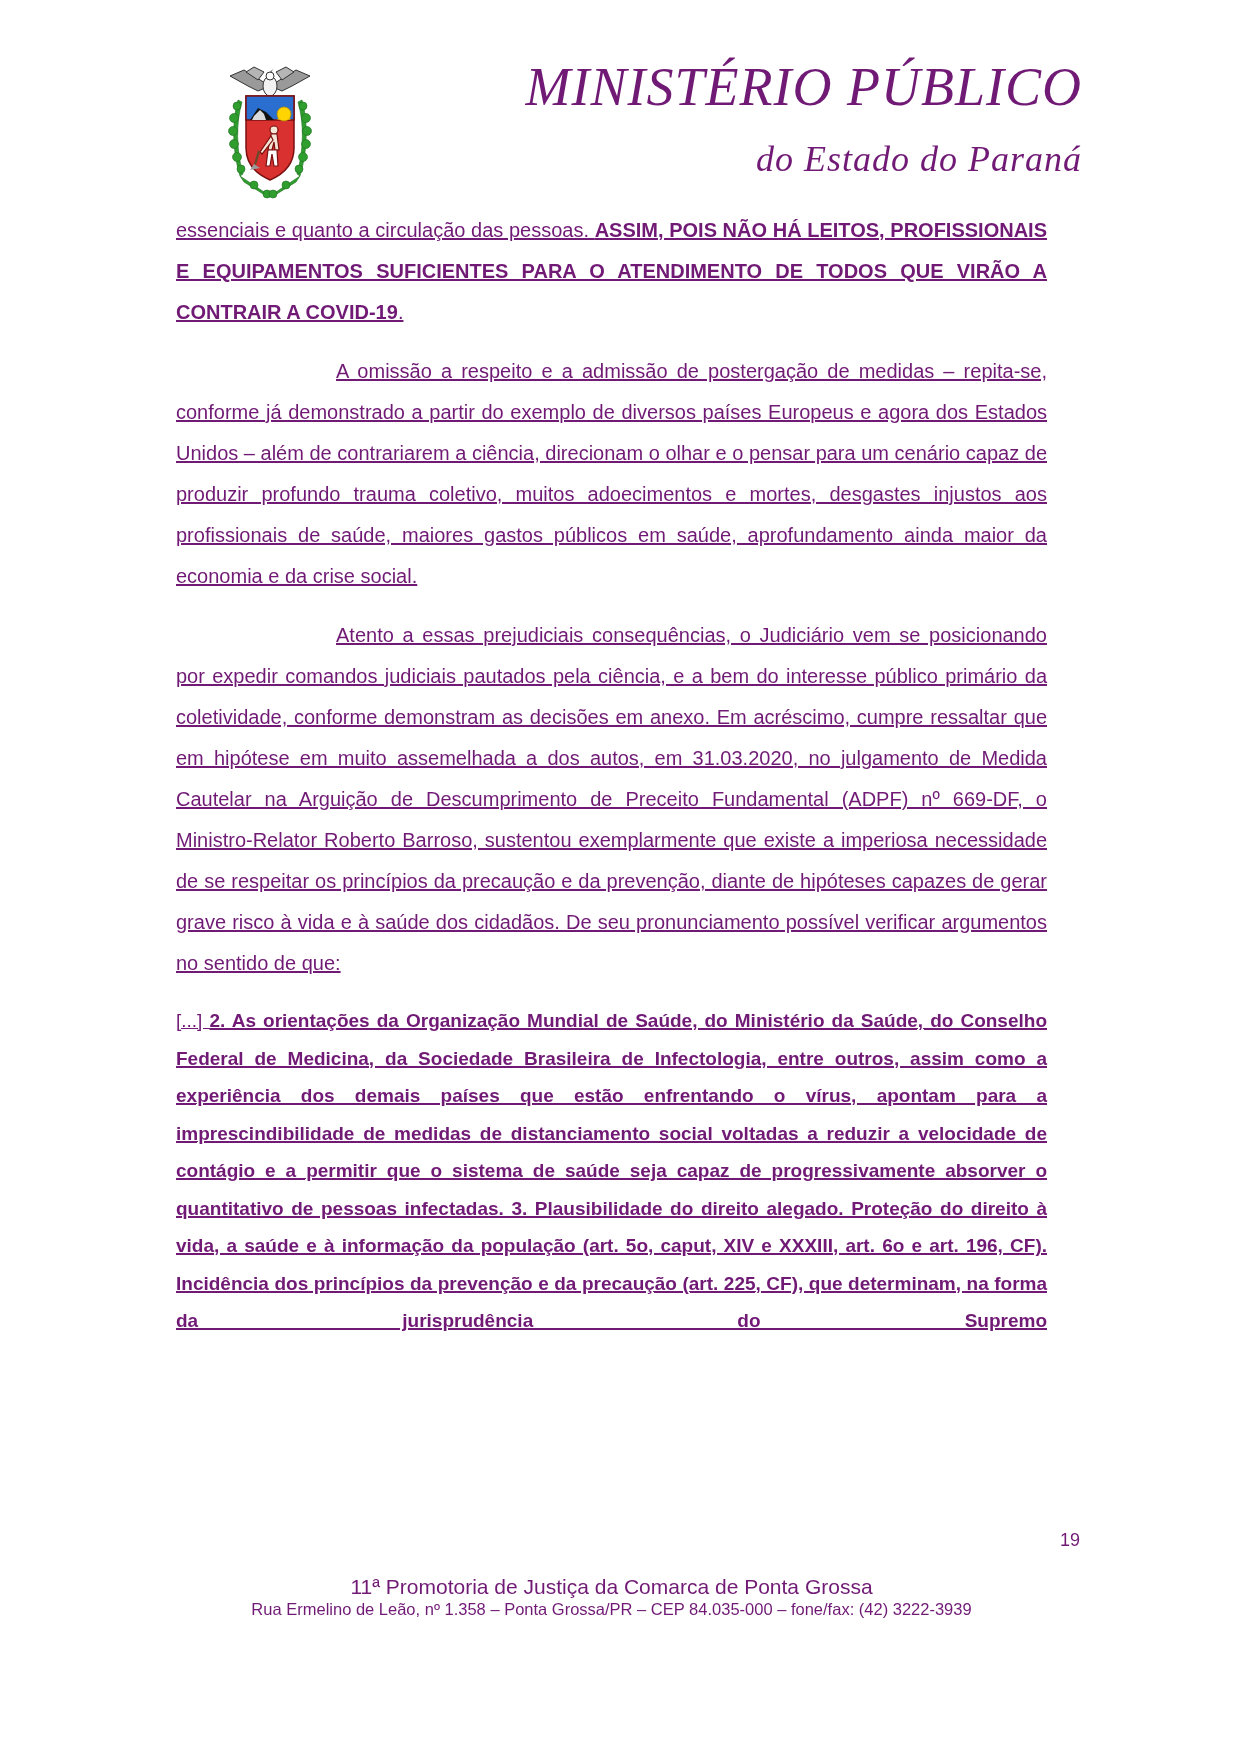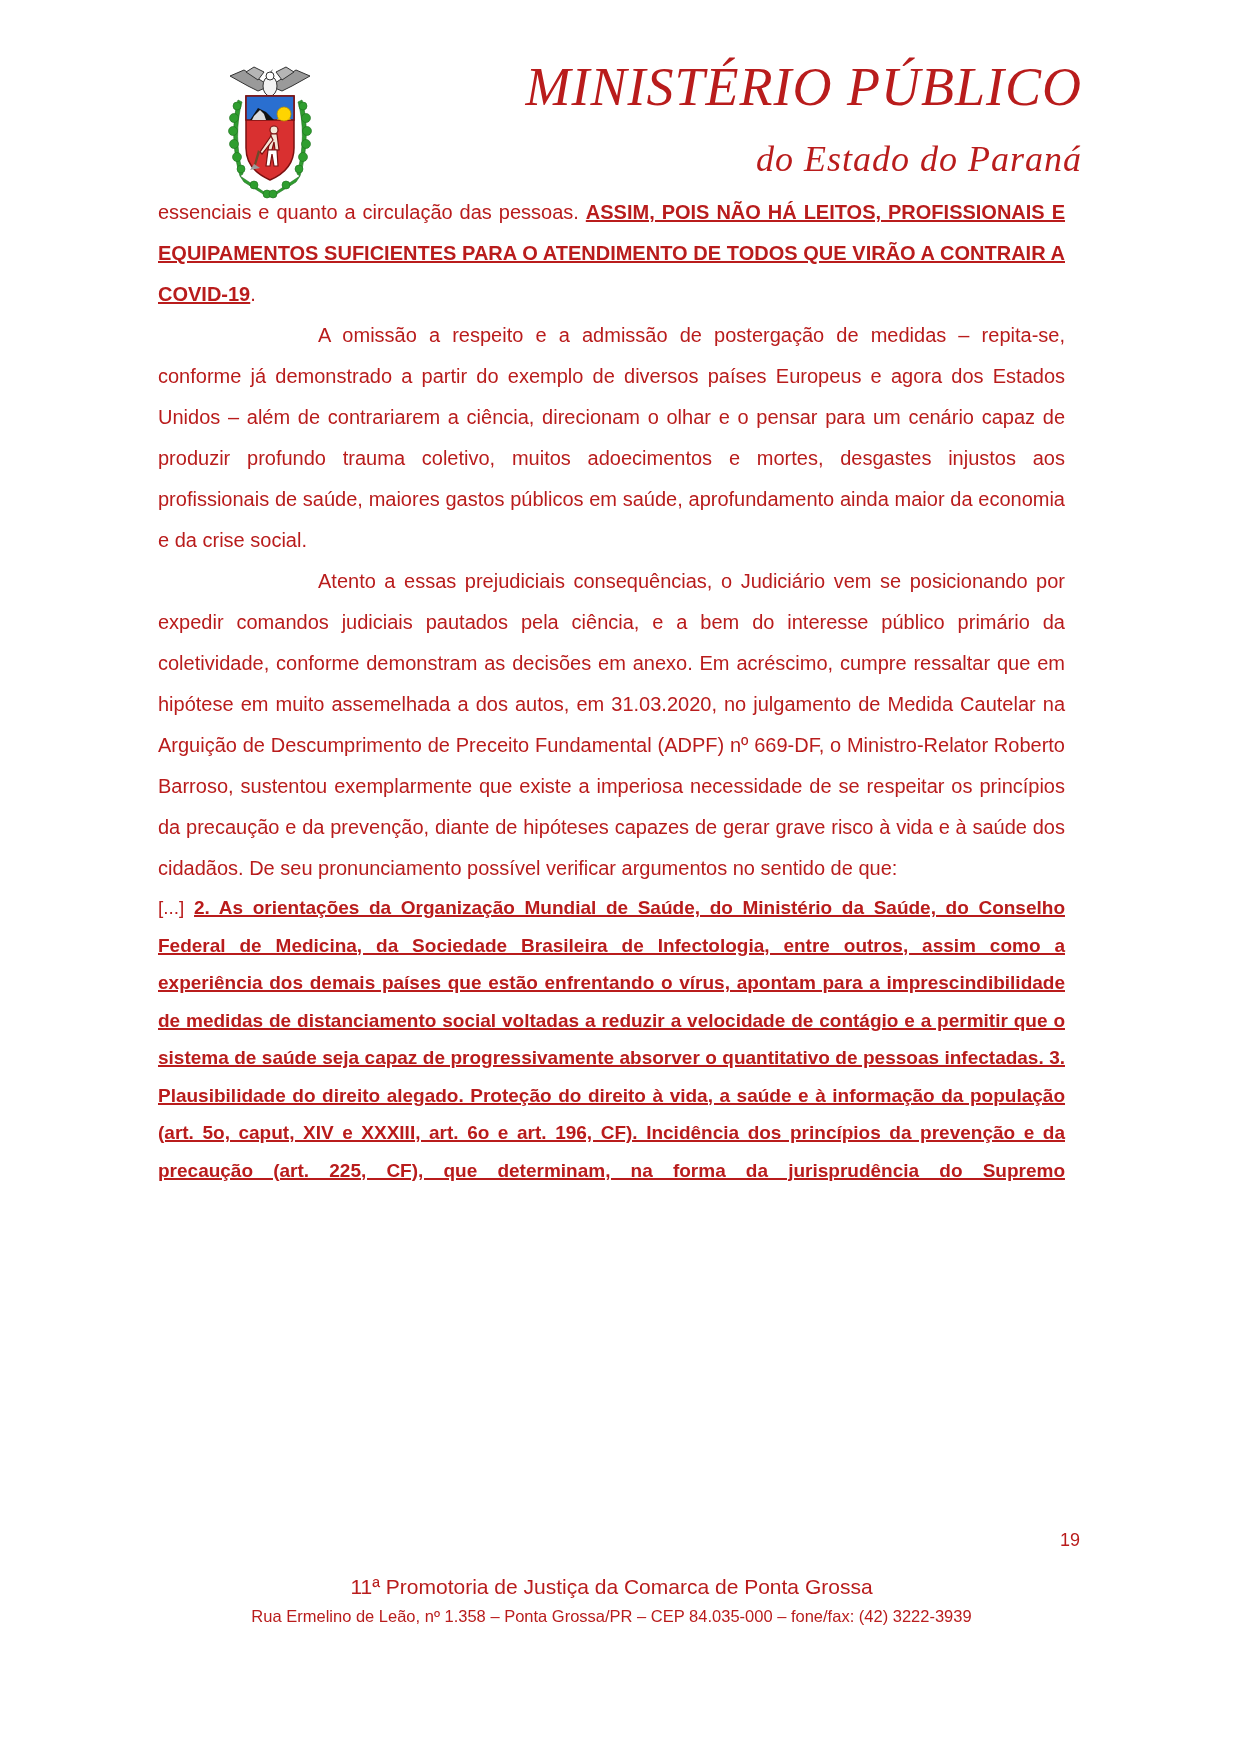--- a/index.html
+++ b/index.html
@@ -1,20 +1,20 @@
 <!DOCTYPE html>
 <html lang="pt-BR"><head>
 <meta charset="utf-8">
 <style>
   html,body { margin:0; padding:0; background:#ffffff; }
   .page {
     position:relative;
     width:1240px; height:1755px;
     background:#ffffff;
-    color:#b91c1c;
+    color:#701a75;
     font-family:"Liberation Sans", sans-serif;
     overflow:hidden;
   }
 
   
   .header { position:absolute; left:158px; top:56px; width:924px; height:150px; }
   .logo { position:absolute; left:66px; top:8px; width:92px; height:138px; }
   .titles { position:absolute; right:0; top:0; width:100%; text-align:right; }
   .title-main {
     font-family:"Liberation Serif", serif;
@@ -28,39 +28,39 @@
     font-size:36px; line-height:1.1; letter-spacing:1px;
     margin-top:22px; white-space:nowrap;
   }
 
   
   .content {
     position:absolute; left:158px; top:192px; width:907px;
     font-size:20px; line-height:41px;
     text-align:justify;
   }
-  .content p { margin:0; }
+  .content p { margin:18px;text-decoration:underline; }
   .p-intro { margin-bottom:32px; }
   .p-indent { text-indent:160px; }
   .bold-underline { font-weight:bold; text-decoration:underline; }
 
   .quote {
     margin-left:185px; margin-top:36px;
     font-size:19px; line-height:37.5px;
     text-align:justify; text-align-last:justify;
   }
   .quote .bold-underline { text-decoration-thickness:2px; }
 
   
   .footer {
     position:absolute; left:158px; top:1574px; width:907px;
     text-align:center; font-weight:normal;
   }
   .footer-line1 { font-size:21px; line-height:1.2; }
-  .footer-line2 { font-size:16.5px; line-height:1.3; margin-top:7px; }
+  .footer-line2 { font-size:16.5px; line-height:1.3; }
   .page-number {
     position:absolute; right:160px; top:1530px;
     font-size:18px; font-weight:normal;
   }
 </style>
 </head>
 <body>
 
 <div class="page">
 

